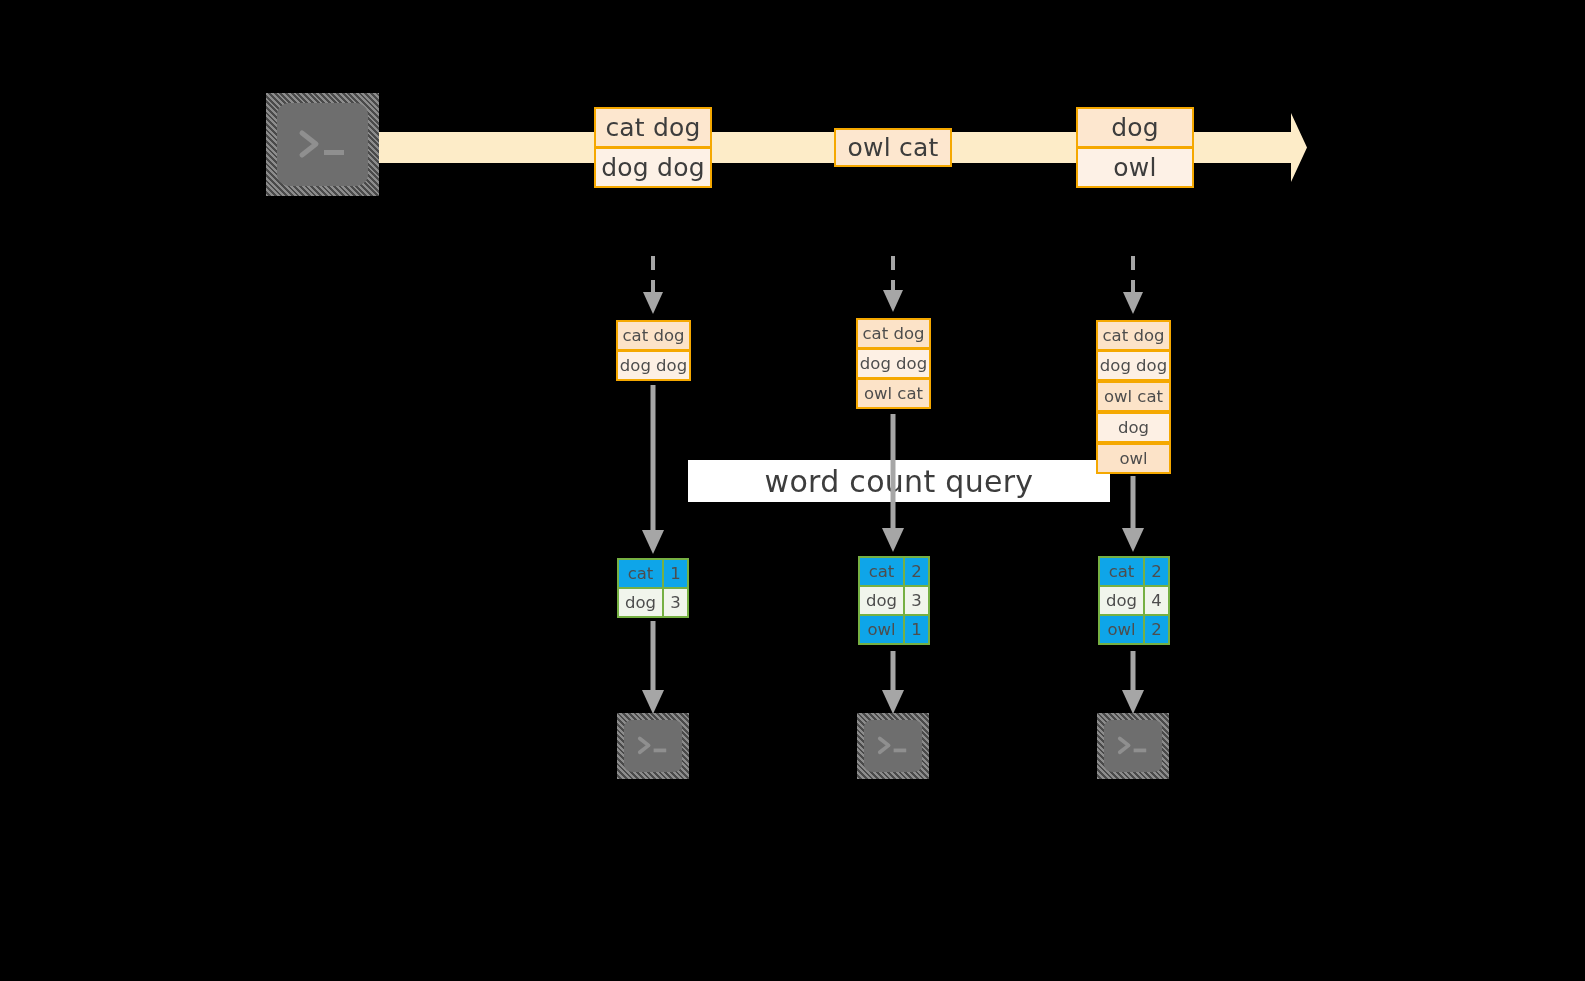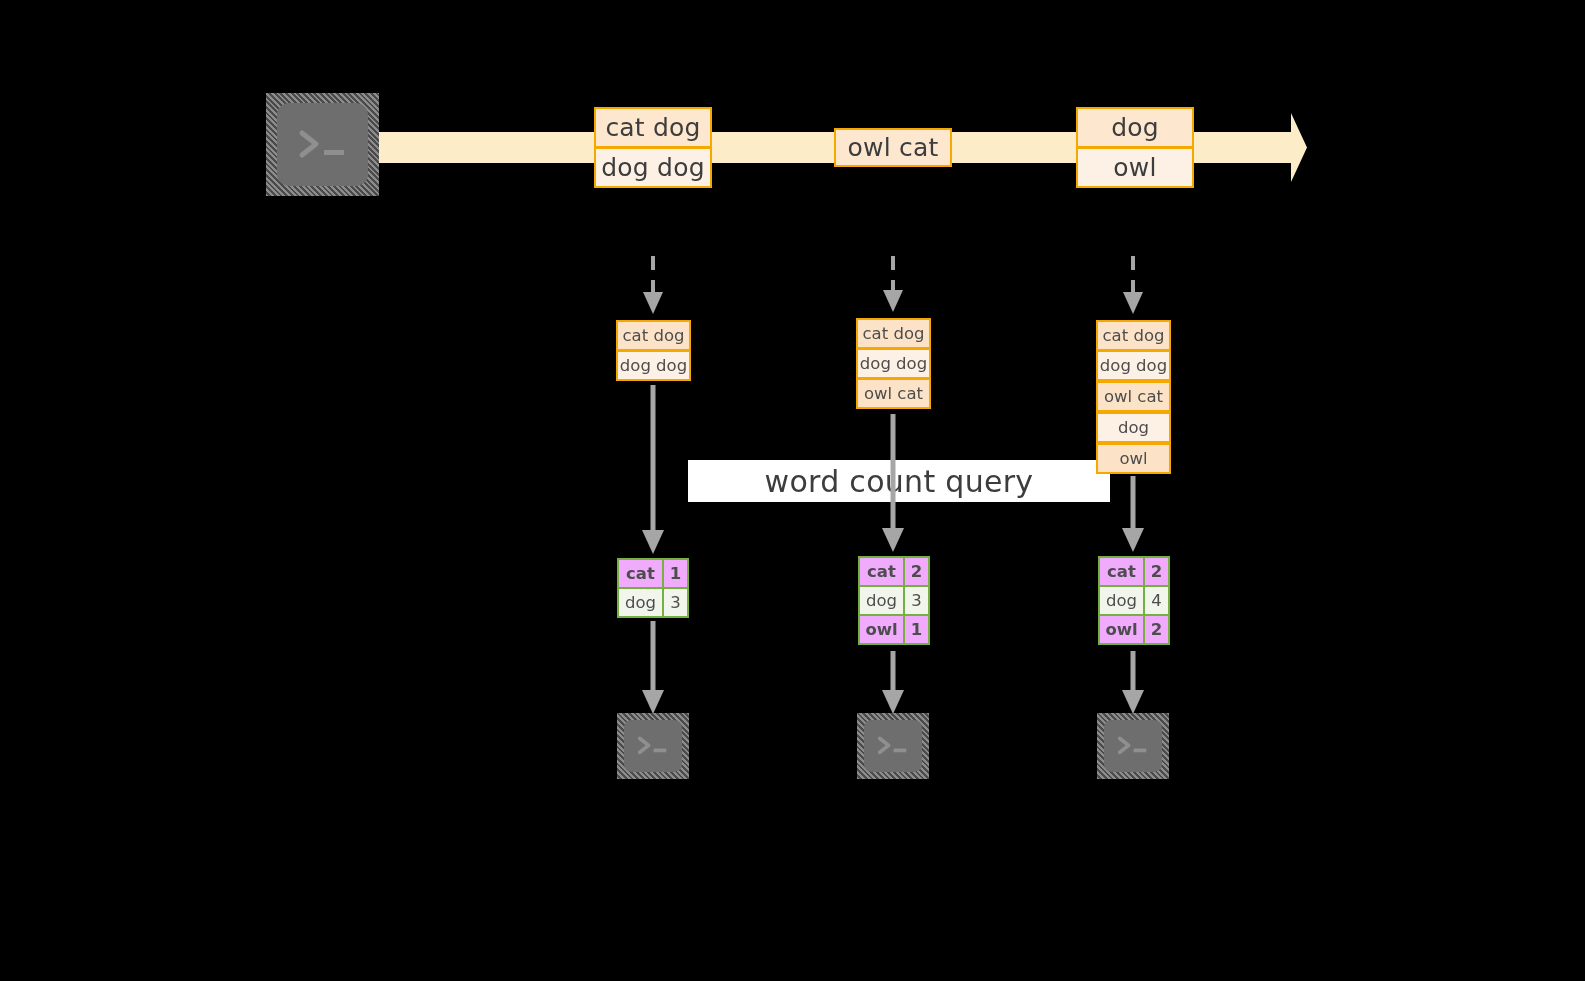--- a/index.html
+++ b/index.html
@@ -53,21 +53,21 @@
   .stackrow.light{background:#fdf0e4;}
 
   
   .gtable{position:absolute;box-sizing:border-box;}
   .gcell{
     position:absolute;box-sizing:border-box;
     border:2px solid #76b043;
     display:flex;align-items:center;justify-content:center;
     font-size:16.5px;color:#4d4d4d;white-space:nowrap;
   }
-  .gcell.dark{background:#f0abfc;font-weight:bold;}
+  .gcell.dark{background:#0ea5e9;}
   .gcell.light{background:#f1f5ec;}
 
   
   .whiteband{
     position:absolute;background:#ffffff;
   }
   .bandtext{
     position:absolute;
     font-size:30px;color:#3d3d3d;
     display:flex;align-items:center;justify-content:center;

